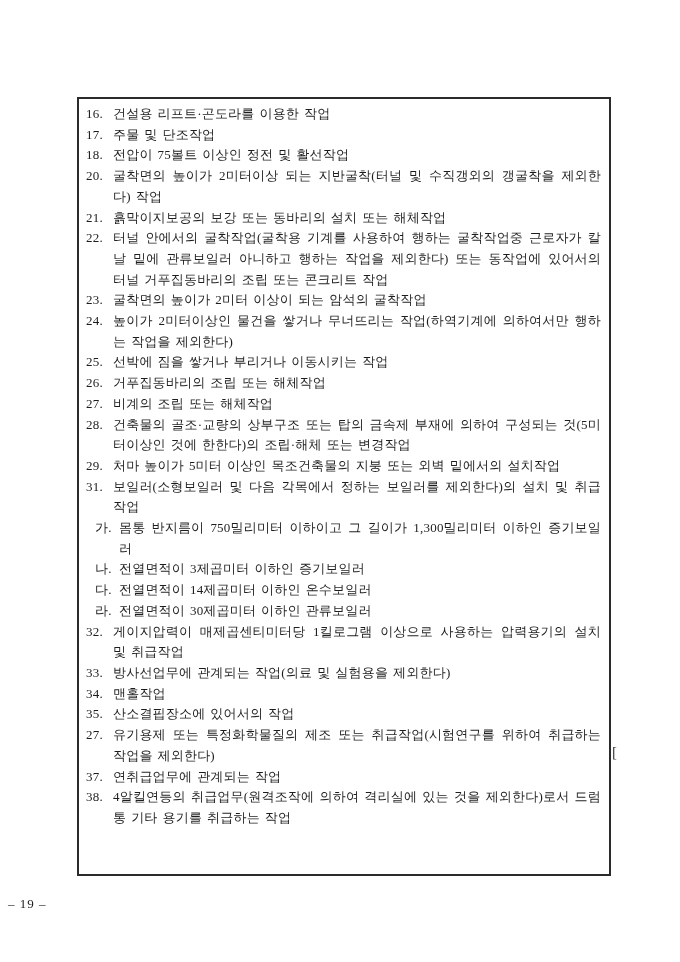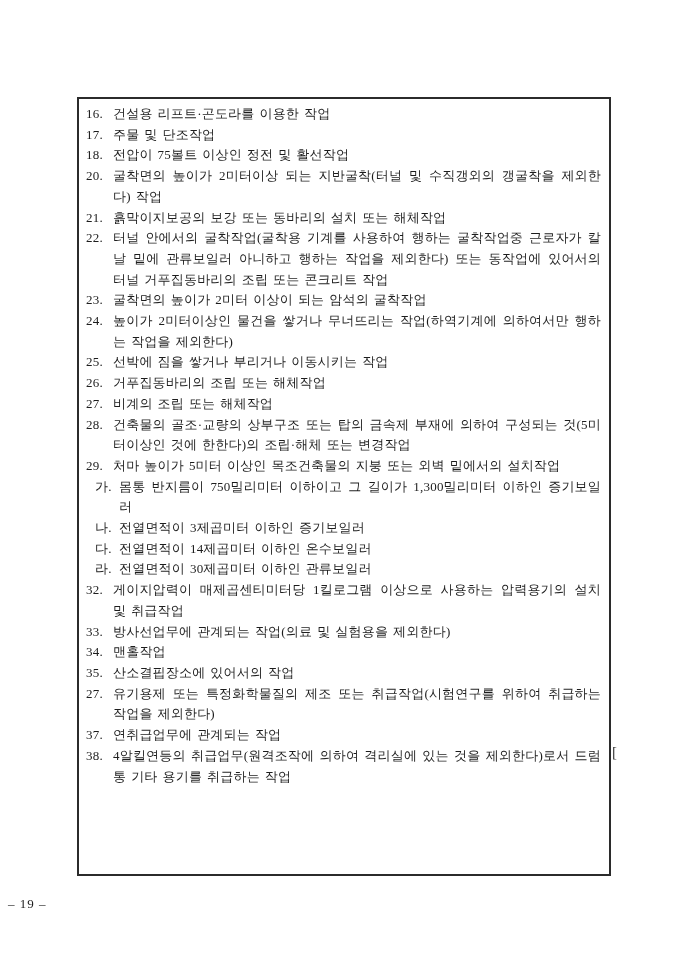--- a/index.html
+++ b/index.html
@@ -120,20 +120,24 @@
           <div class="txt">비계의 조립 또는 해체작업</div>
         </div>
         <div class="li">
           <span class="num">28.</span>
           <div class="txt">건축물의 골조·교량의 상부구조 또는 탑의 금속제 부재에 의하여 구성되는 것(5미터이상인 것에 한한다)의 조립·해체 또는 변경작업</div>
         </div>
         <div class="li">
           <span class="num">29.</span>
           <div class="txt">처마 높이가 5미터 이상인 목조건축물의 지붕 또는 외벽 밑에서의 설치작업</div>
         </div>
+        <div class="li">
+          <span class="num">31.</span>
+          <div class="txt">보일러(소형보일러 및 다음 각목에서 정하는 보일러를 제외한다)의 설치 및 취급작업</div>
+        </div>
         <div class="li sub">
           <span class="num">가.</span>
           <div class="txt">몸통 반지름이 750밀리미터 이하이고 그 길이가 1,300밀리미터 이하인 증기보일러</div>
         </div>
         <div class="li sub">
           <span class="num">나.</span>
           <div class="txt">전열면적이 3제곱미터 이하인 증기보일러</div>
         </div>
         <div class="li sub">
           <span class="num">다.</span>

